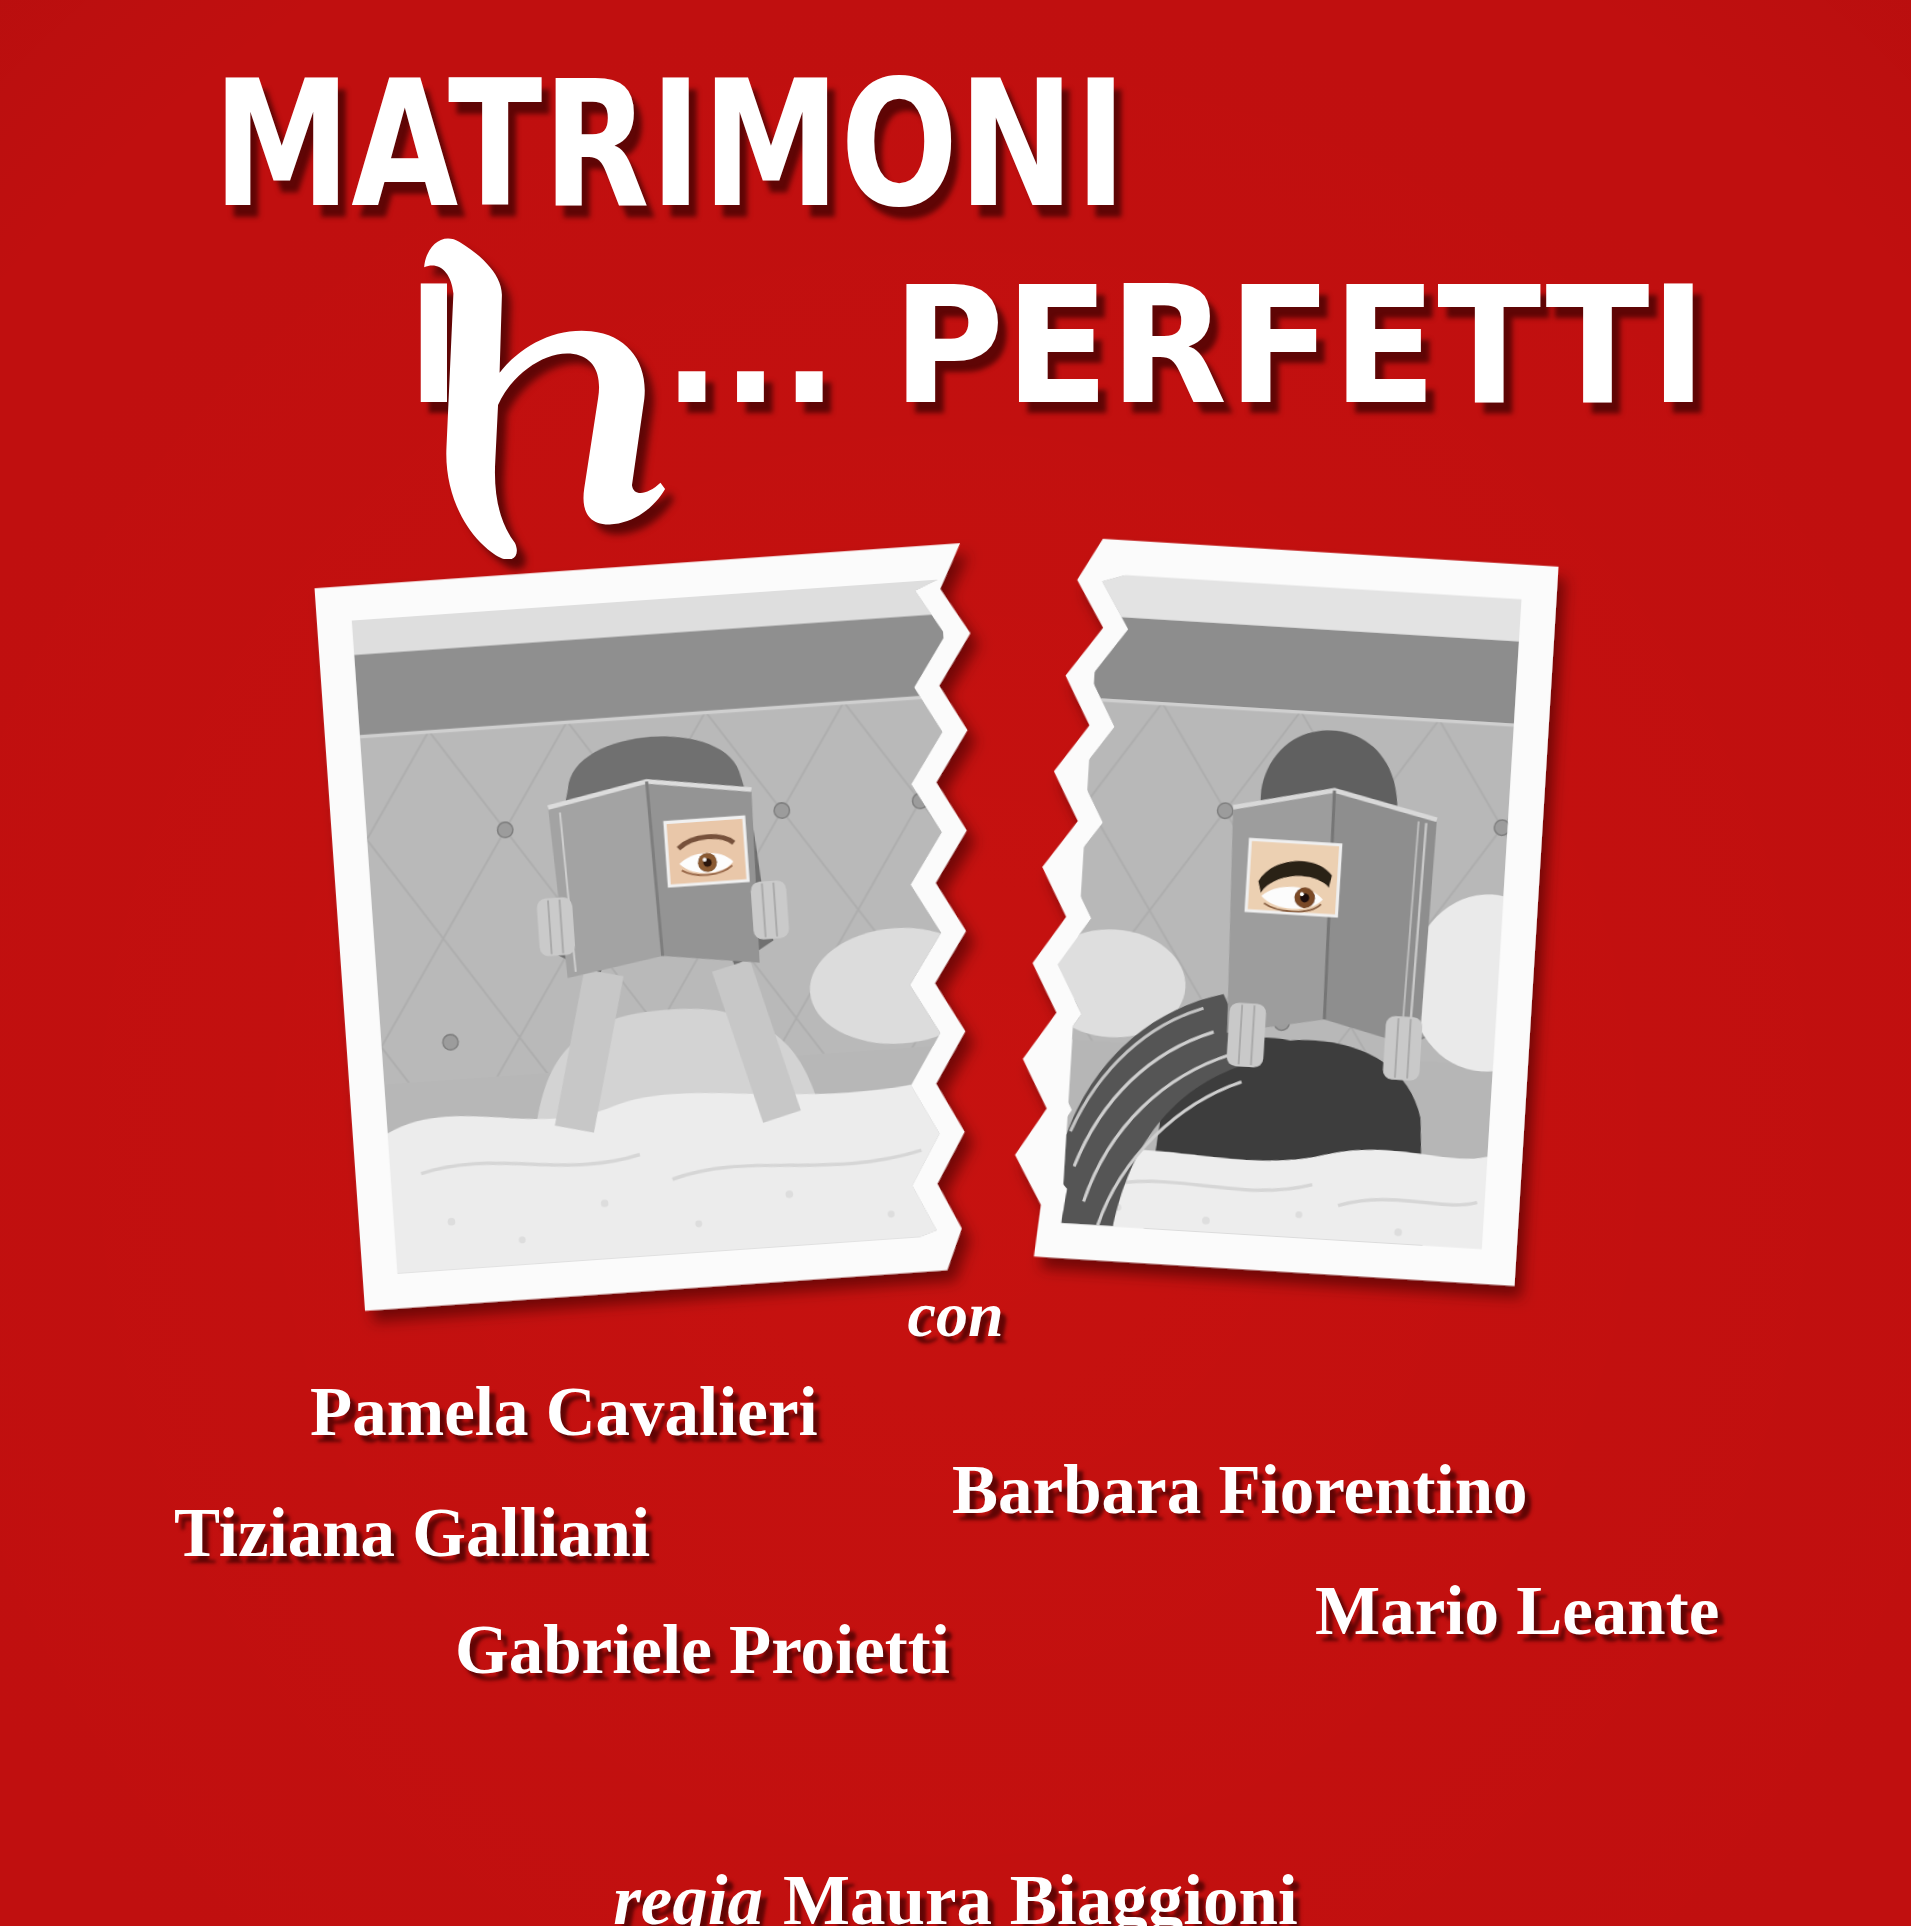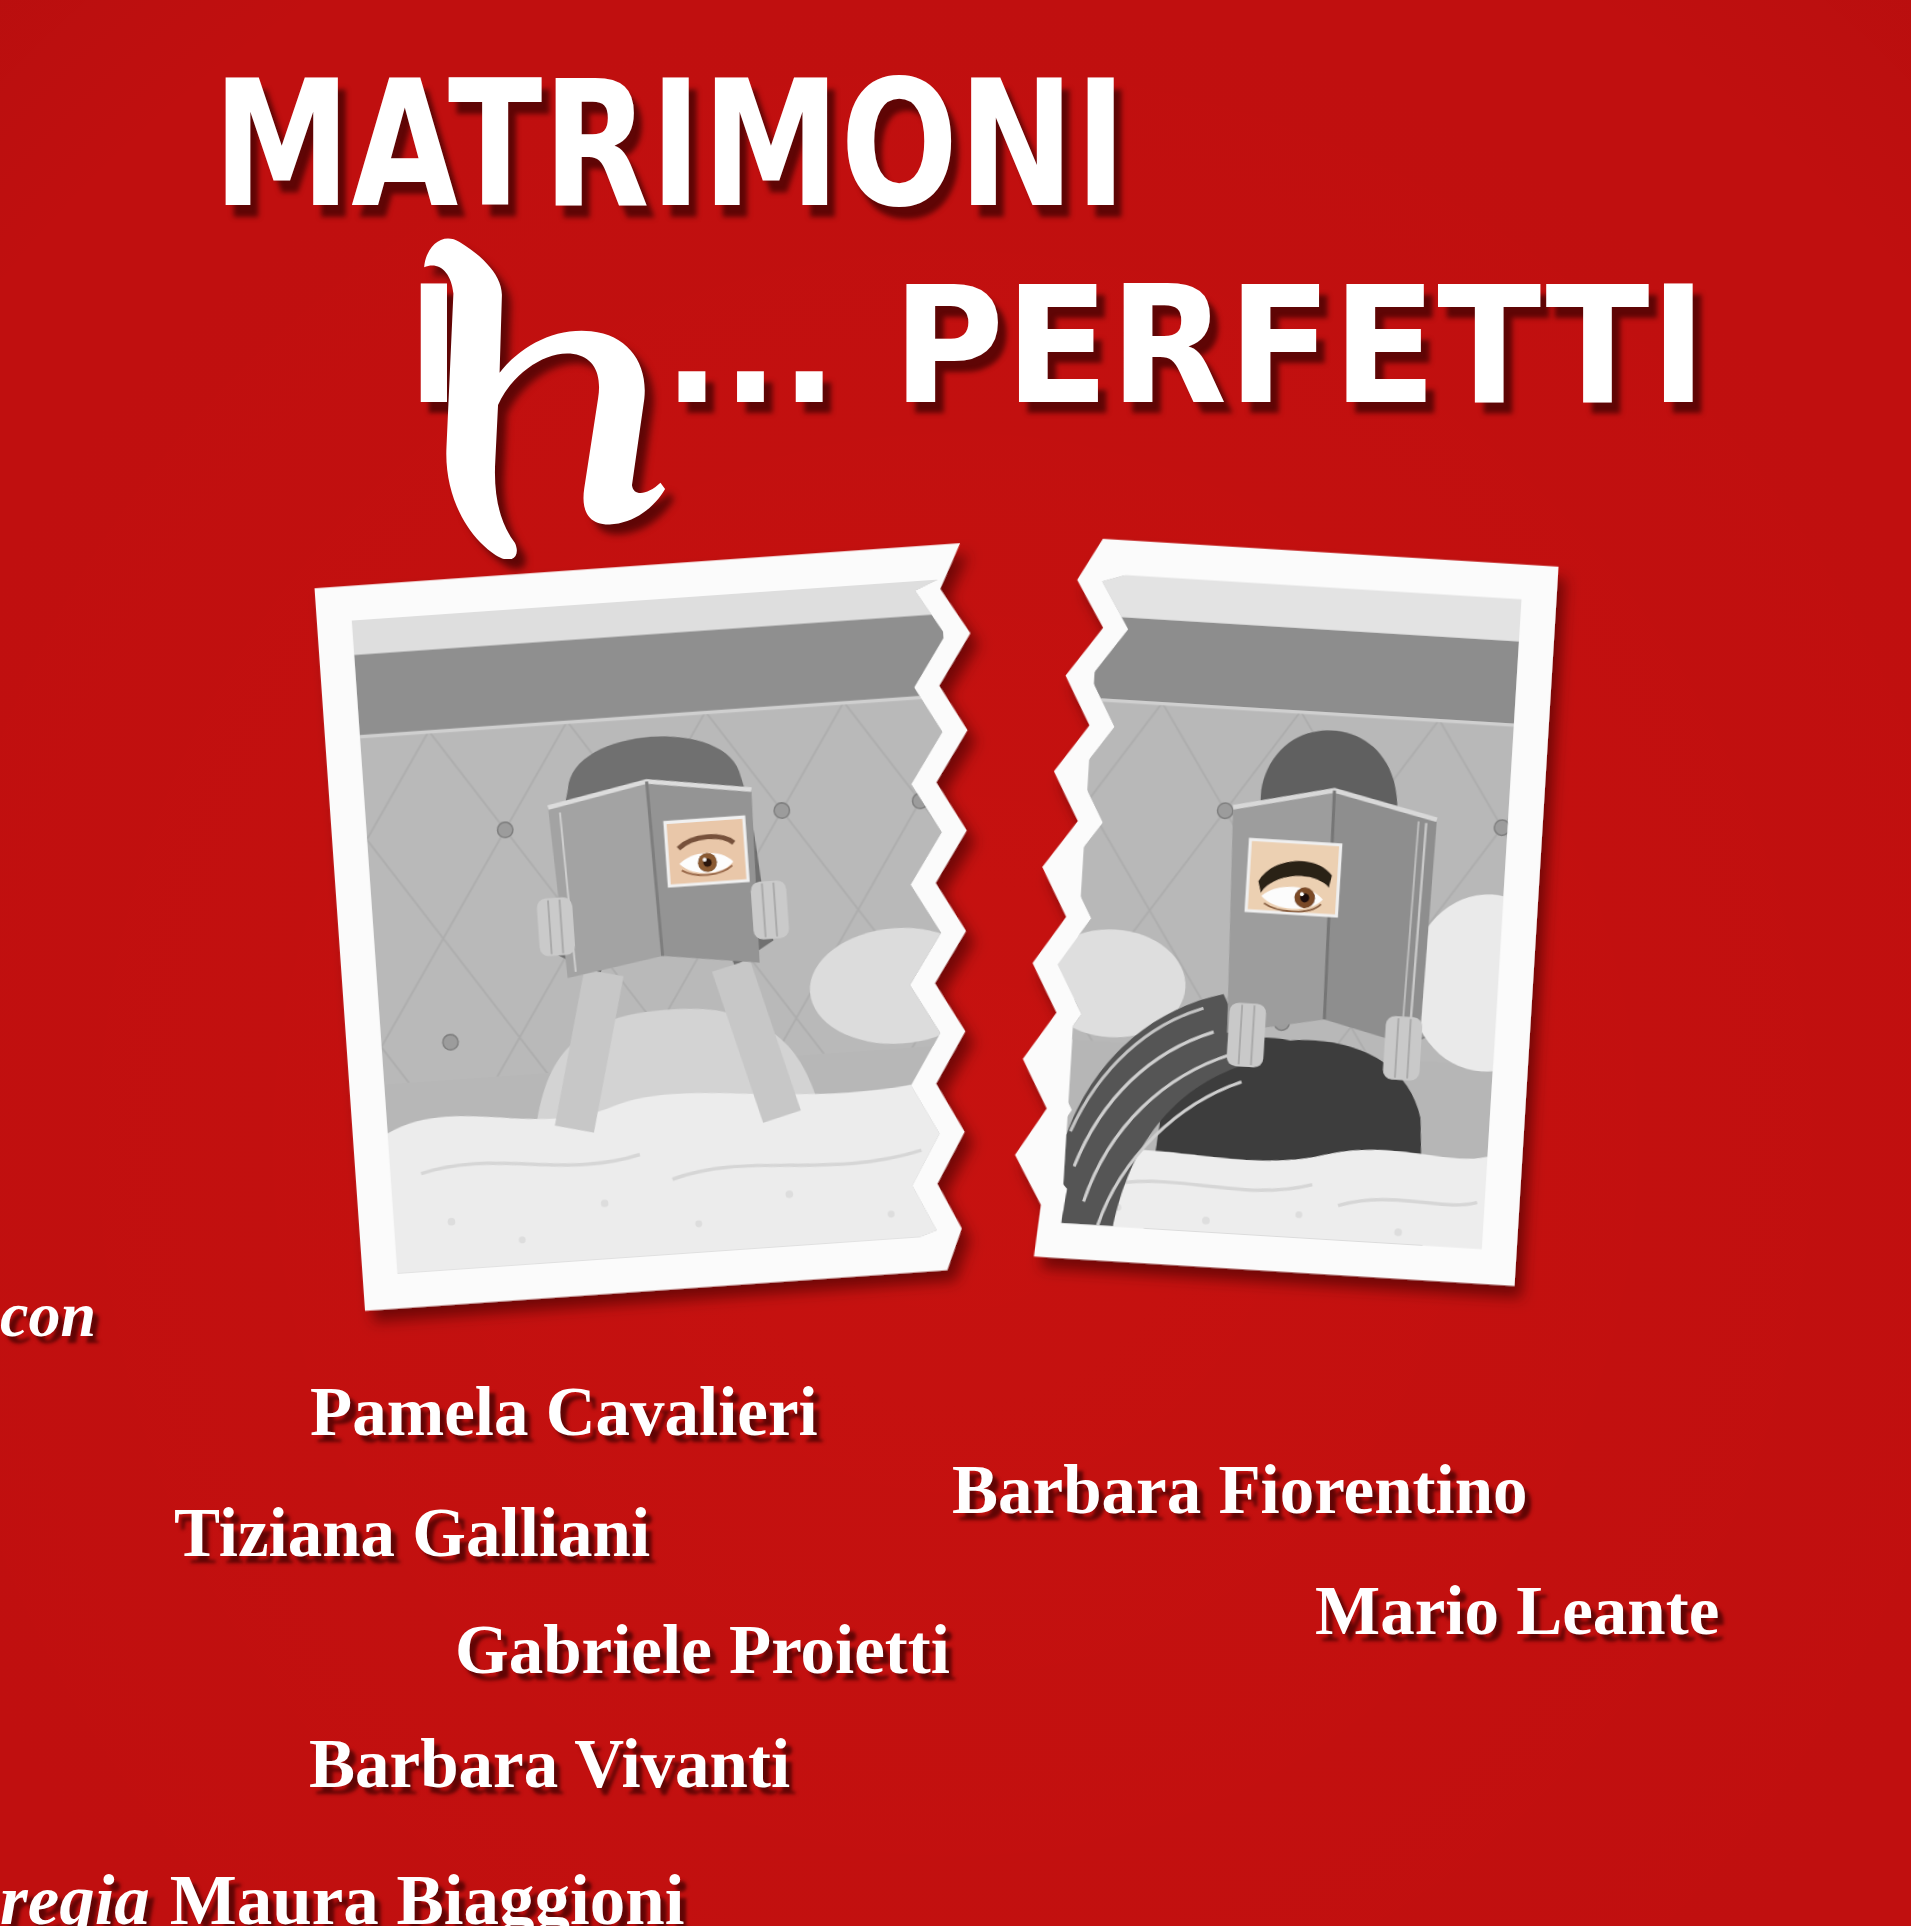--- a/index.html
+++ b/index.html
@@ -33,21 +33,21 @@
     text-shadow:9.2px 10.8px 5px rgba(84,4,4,0.9);
   }
   .title2-prefix{left:408px;top:265px;transform:scaleX(0.86);}
   .title2-suffix{left:663px;top:265px;transform:scaleX(0.94);}
   .fancy-n{
     position:absolute;z-index:3;left:418px;top:237px;
     filter:drop-shadow(9.2px 10.8px 3.9px rgba(84,4,4,0.9));
   }
   
   .serif{font-weight:bold;text-shadow:6.2px 7.3px 3.5px rgba(80,3,3,0.85);z-index:3;}
-  .centered{left:0;width:1911px;text-align:left;transform-origin:center top;}
+  .centered{left:0;width:1911px;text-align:center;transform-origin:center top;}
   .it{font-style:italic;}
   .con-line{top:1283px;font-size:64px;font-style:italic;}
   .cast{font-size:69px;transform-origin:left top;font-family:Liberation Serif, serif;}
   .regia-line{top:1865px;font-size:71px;}
   .regia-line .role{margin-right:0.28em;}
   
   .photo-svg{position:absolute;left:0;top:0;z-index:2;}
 </style>
 </head>
 <body>
@@ -200,21 +200,20 @@
   </svg>
   <div class="abs title2-suffix">... PERFETTI</div>
 
   <div class="abs serif centered con-line">con</div>
 
   <div class="abs serif cast" style="left:310px;top:1378px;">Pamela Cavalieri</div>
   <div class="abs serif cast" style="left:952px;top:1456px;">Barbara Fiorentino</div>
   <div class="abs serif cast" style="left:174px;top:1499px;">Tiziana Galliani</div>
   <div class="abs serif cast" style="left:455px;top:1616px;">Gabriele Proietti</div>
   <div class="abs serif cast" style="left:1315px;top:1577px;">Mario Leante</div>
-  <div class="abs serif cast" style="left:309px;top:1730px;">Barbara Vivanti</div>
 
   <div class="abs serif centered regia-line">
     <span class="it role">regia</span><span>Maura Biaggioni</span>
   </div>
 
   <div class="vignette"></div>
 </div>
 
 
 </body></html>

